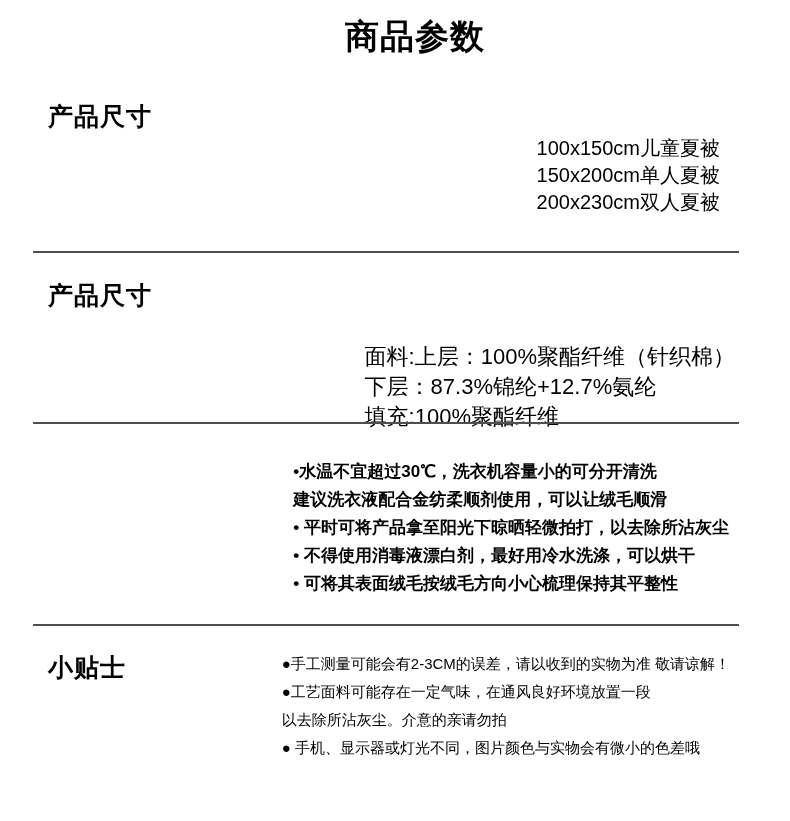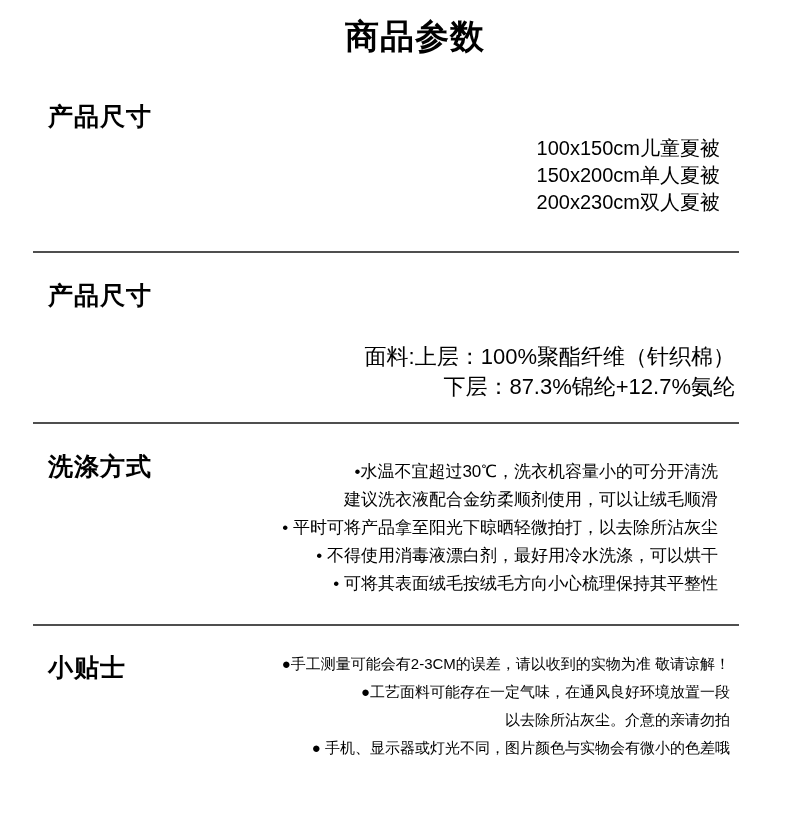--- a/index.html
+++ b/index.html
@@ -40,39 +40,39 @@
     position: absolute;
     left: 33px;
     width: 706px;
     height: 2px;
     background: #4f4f4f;
   }
   .divider-1 { top: 251px; }
   .divider-2 { top: 422px; }
   .divider-3 { top: 624px; }
 
-  .text-block { position: absolute; text-align: right; white-space: nowrap; }
+  .text-block { position: absolute; white-space: nowrap; }
 
   .size-list {
     top: 135px; right: 70px;
     font-size: 20px;
     font-weight: 500;
     line-height: 27px;
   }
   .fabric-list {
     top: 312px; right: 55px;
     font-size: 22px;
     font-weight: 400;
     line-height: 30px;
     margin-top: 30px;
   }
   .wash-list {
-    top: 458px; right: 72px;
+    top: 458px; right: 61px;
     font-size: 17px;
-    font-weight: 400;
+    font-weight: 700;
     line-height: 28px;
   }
   .tips-list {
     top: 650px; right: 60px;
     font-size: 15px;
     font-weight: 400;
     line-height: 28px;
   }
 </style>
 </head>
@@ -88,25 +88,25 @@
     <div>150x200cm单人夏被</div>
     <div>200x230cm双人夏被</div>
   </div>
 
   <div class="divider divider-1"></div>
 
   <div class="section-heading heading-fabric">产品尺寸</div>
   <div class="text-block fabric-list">
     <div>面料:上层：100%聚酯纤维（针织棉）</div>
     <div>下层：87.3%锦纶+12.7%氨纶</div>
+    <div>填充:100%聚酯纤维</div>
   </div>
 
   <div class="divider divider-2"></div>
 
-  <div class="section-heading heading-wash">洗涤方式</div>
   <div class="text-block wash-list">
     <div>•水温不宜超过30℃，洗衣机容量小的可分开清洗</div>
     <div>建议洗衣液配合金纺柔顺剂使用，可以让绒毛顺滑</div>
     <div>• 平时可将产品拿至阳光下晾晒轻微拍打，以去除所沾灰尘</div>
     <div>• 不得使用消毒液漂白剂，最好用冷水洗涤，可以烘干</div>
     <div>• 可将其表面绒毛按绒毛方向小心梳理保持其平整性</div>
   </div>
 
   <div class="divider divider-3"></div>
 

